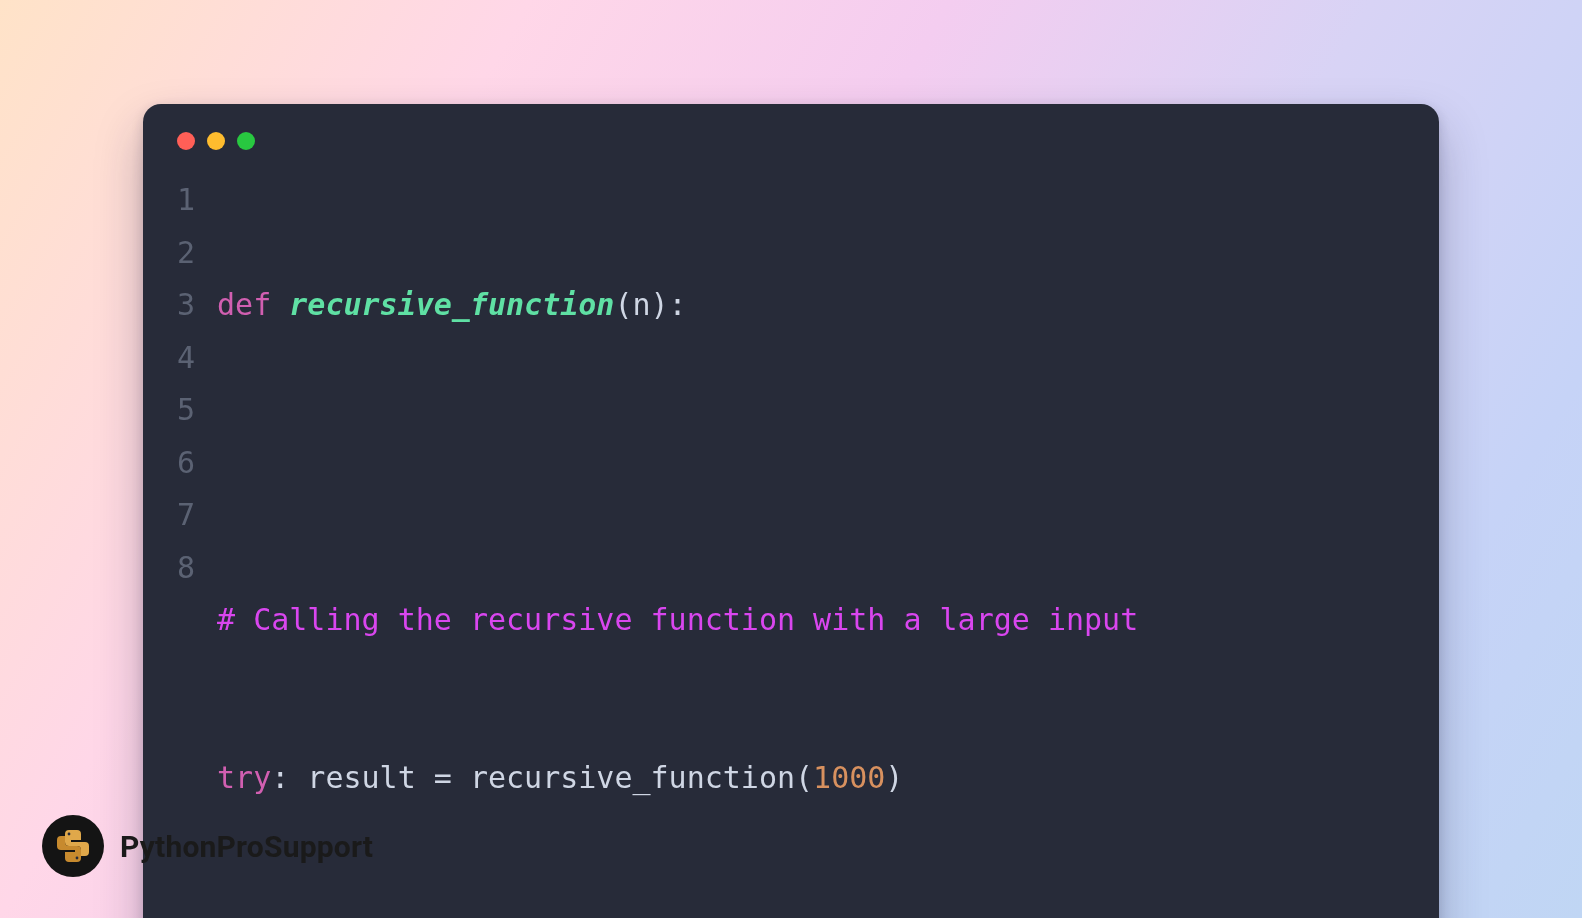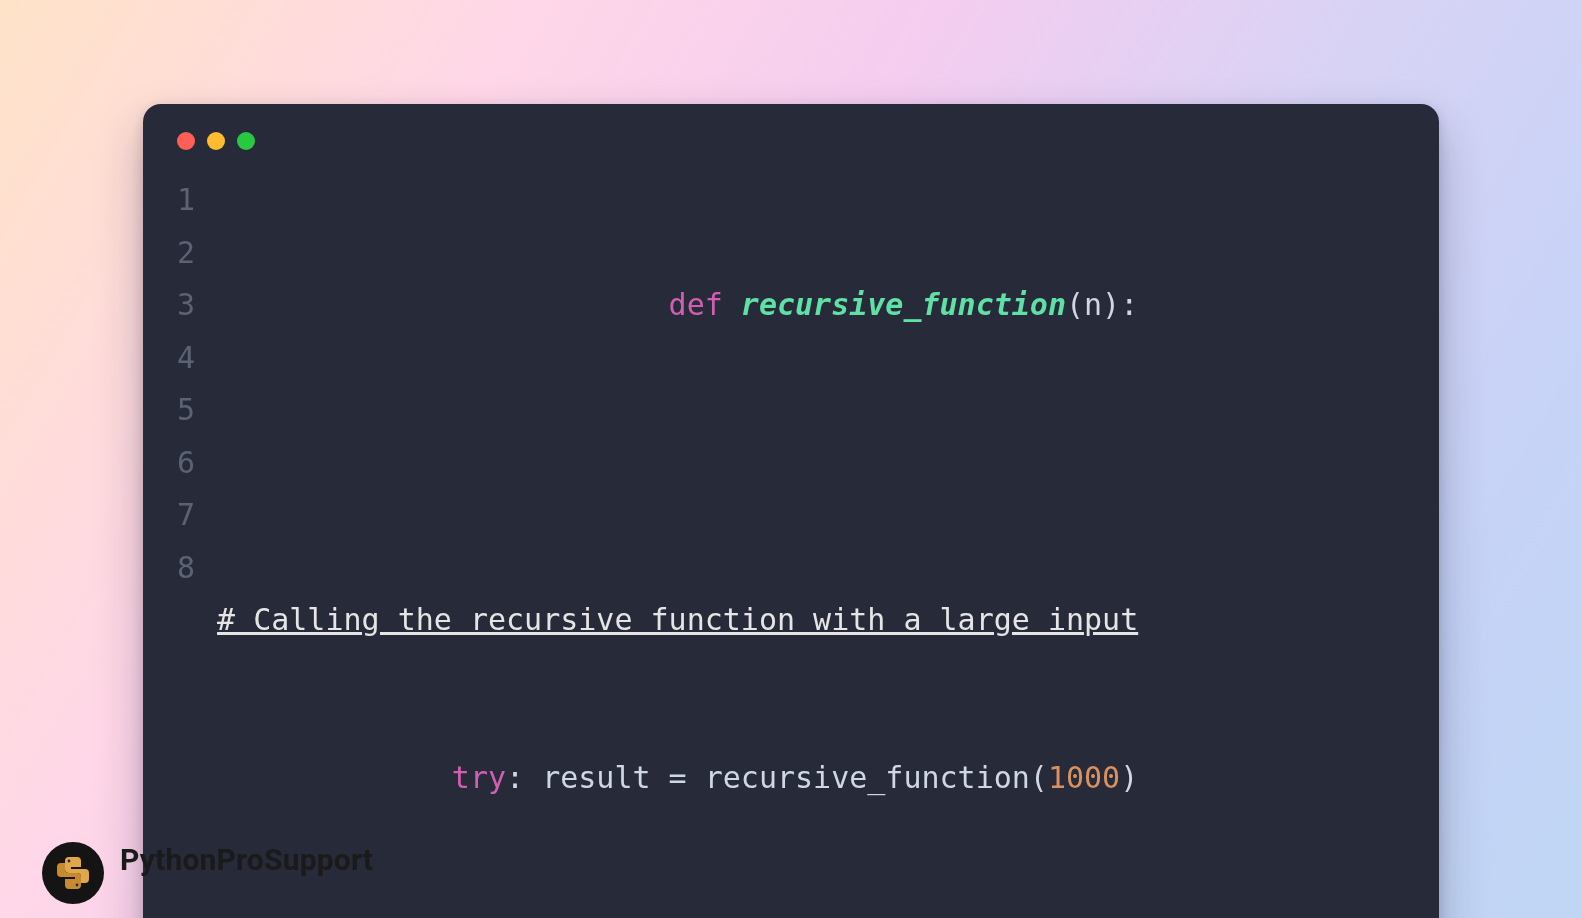--- a/index.html
+++ b/index.html
@@ -21,32 +21,33 @@
   }
   .dots { display: flex; gap: 12px; margin-bottom: 24px; }
   .dot { width: 18px; height: 18px; border-radius: 50%; }
   .dot.red { background: #ff5f57; }
   .dot.yellow { background: #febc2e; }
   .dot.green { background: #28c840; }
   .code { display: flex; font-size: 30px; line-height: 1.75; }
   .gutter { text-align: right; color: #5b6273; padding-right: 22px; user-select: none; }
   .gutter div { height: 52.5px; }
   .lines { color: #cfd6e4; white-space: pre; }
-  .lines .row { height: 52.5px; display: block; text-align: right; }
+  .lines .row { height: 52.5px; display: block; }
   .tok-kw { color: #d15fb1; font-weight: 500; }
   .tok-fn-def { color: #5fe0a4; font-style: italic; font-weight: 600; }
   .tok-punc { color: #cfd6e4; }
   .tok-param { color: #cfd6e4; }
   .tok-num { color: #d8915f; }
-  .tok-comment { color: #e5e5e5; text-decoration: underline; }
+  .tok-comment { color: #d946ef; }
   .footer {
     position: absolute;
     left: 42px;
-    top: 842px;
+    top: 815px;
     display: flex;
+    align-items: center;
     gap: 16px;
   }
   .logo {
     width: 62px; height: 62px; border-radius: 50%;
     background: #141414;
     display: flex; align-items: center; justify-content: center;
     position: relative;
   }
   .logo svg { display: block; }
   .brand {

